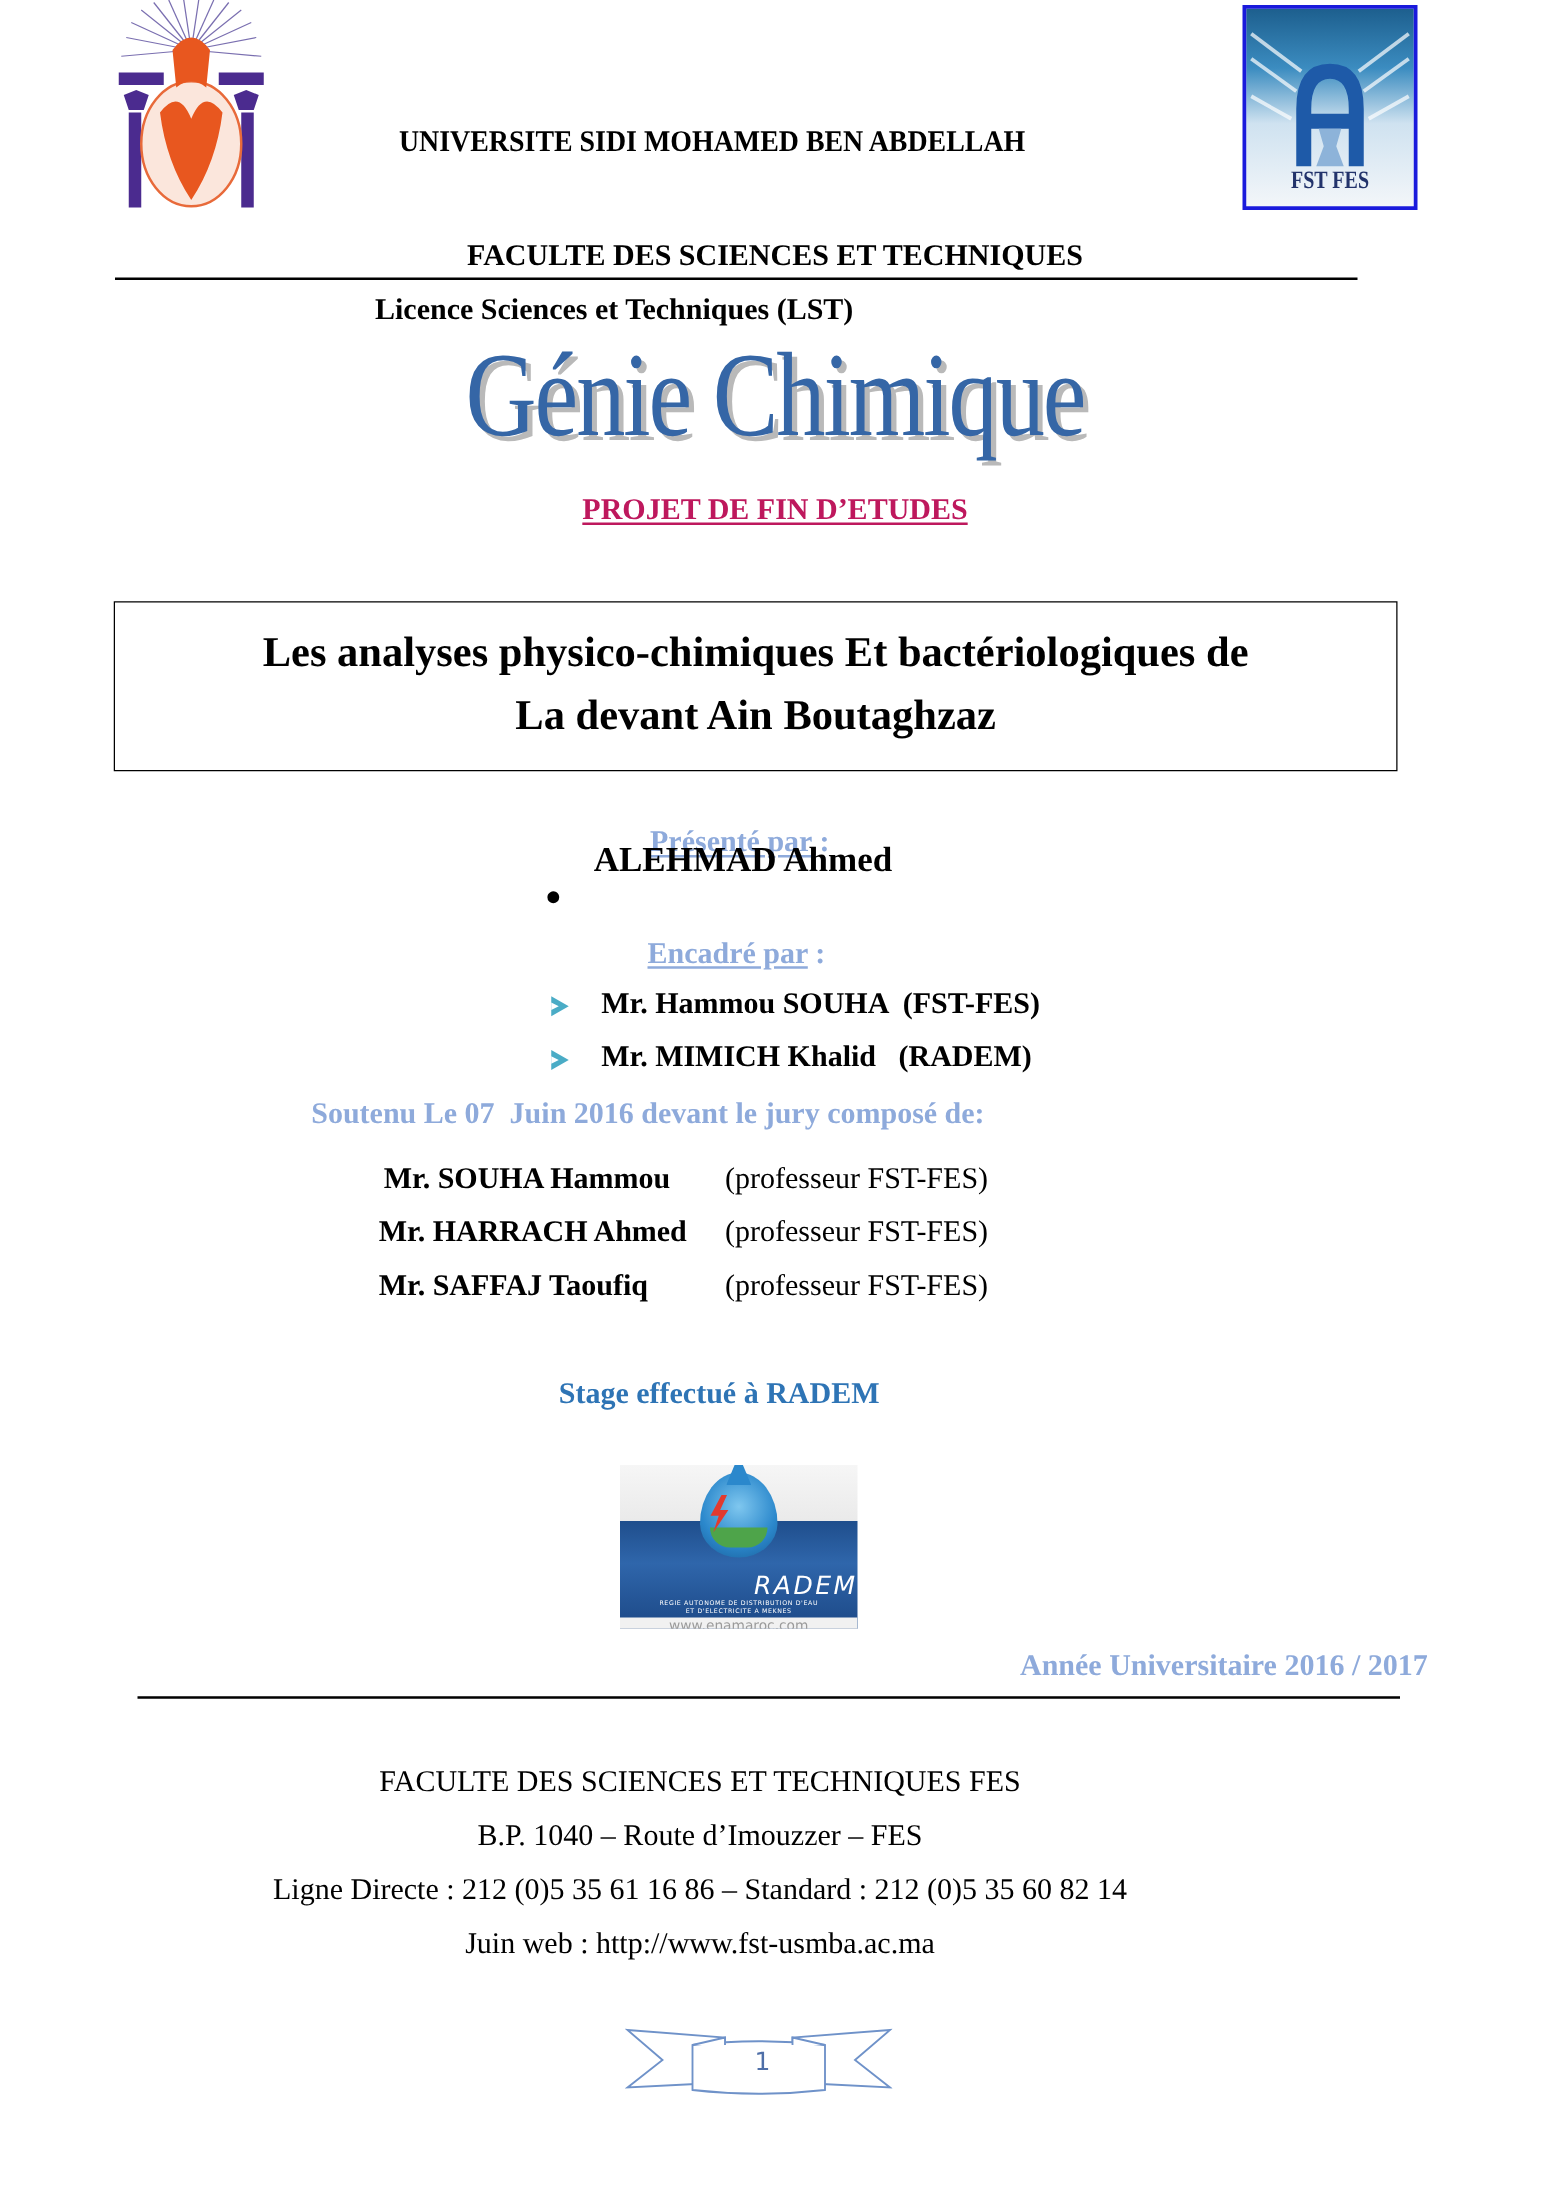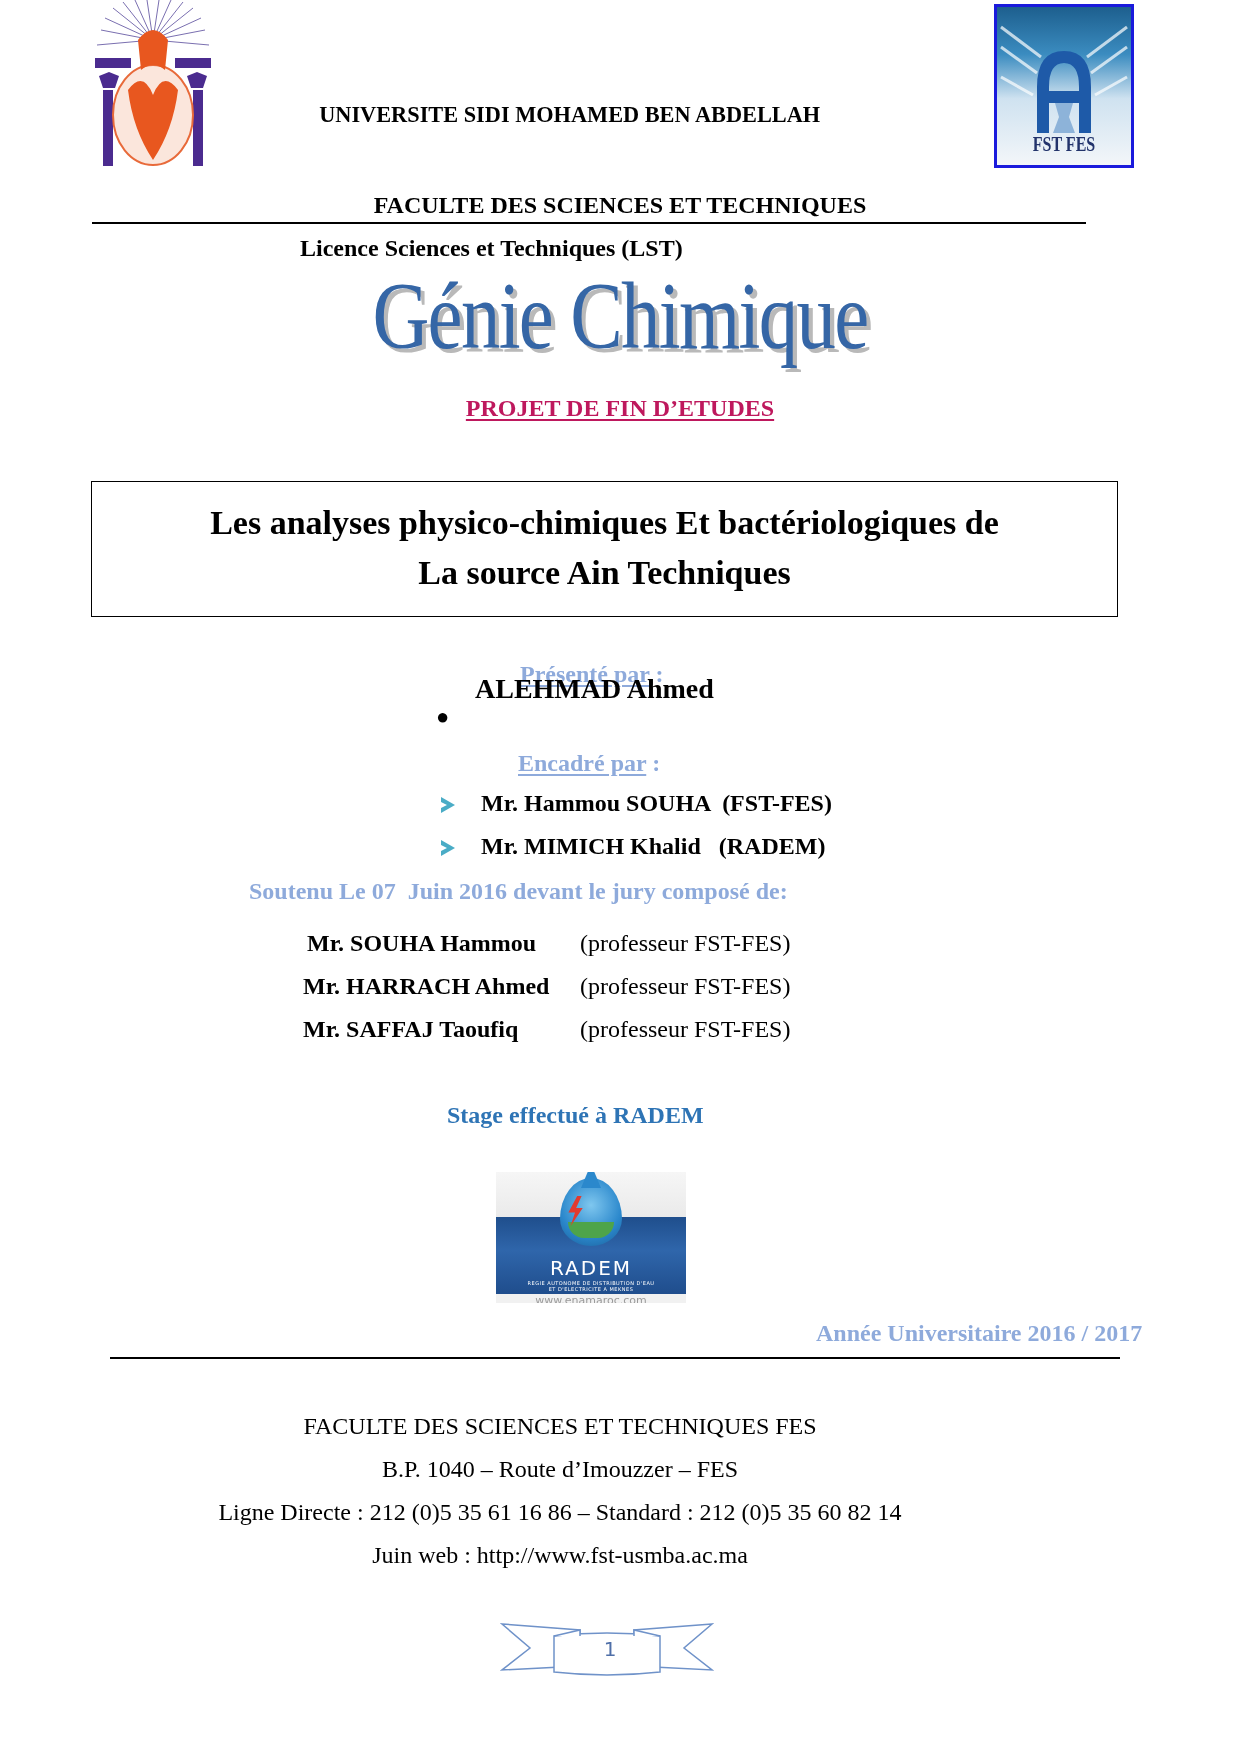--- a/index.html
+++ b/index.html
@@ -59,22 +59,22 @@
   #logo-radem { left:496px; top:1172px; width:190px; height:131px; overflow:hidden;
                 background:linear-gradient(180deg,#f6f6f6 0%,#eaeaea 34%,#1f4e8c 34%,#2f66ab 60%,#1c4886 100%); }
   #radem-drop { position:absolute; left:64px; top:6px; width:62px; height:68px;
                 background:radial-gradient(circle at 50% 40%,#7fc7ef 0%,#2b88cc 60%,#1a5f9a 100%);
                 border-radius:50% 50% 50% 50% / 60% 60% 40% 40%; }
   #radem-drop::before { content:""; position:absolute; left:21px; top:-14px; width:20px; height:24px;
                 background:#2b88cc; clip-path:polygon(50% 0,100% 100%,0 100%); }
   #radem-grass { position:absolute; left:8px; top:44px; width:46px; height:16px; background:#4ea44a; border-radius:0 0 20px 20px; }
   #radem-bolt { position:absolute; left:4px; top:18px; width:22px; height:30px; background:#e23a2f;
                 clip-path:polygon(60% 0,20% 55%,50% 55%,30% 100%,85% 40%,55% 40%,80% 0); }
-  #radem-name { position:absolute; left:0; width:100%; top:84px; text-align:center; color:#fff;
-                font-family:"DejaVu Sans", sans-serif; font-size:20px; letter-spacing:2px; }
+  #radem-name { position:absolute; left:0; width:100%; top:84px; text-align:right; color:#fff;
+                font-family:"DejaVu Sans", sans-serif; font-size:20px; letter-spacing:2px;font-style:italic; }
   #radem-sub { position:absolute; left:0; width:100%; top:108px; text-align:center; color:#fff;
                font-family:"DejaVu Sans", sans-serif; font-size:5px; line-height:6px; letter-spacing:0.5px; }
   #radem-web { position:absolute; left:0; width:100%; top:122px; text-align:center; color:#9a9a9a;
                font-family:"DejaVu Sans", sans-serif; font-size:11px; background:#f1f1f1; height:14px; }
 
   #academic-year { left:816px; top:1320px; font-size:24px; font-weight:bold; color:#8eaadb; white-space:nowrap; }
   #rule-bottom { left:110px; top:1357px; width:1010px; height:0; border-top:2px solid #000; }
 
   .footer-line { left:120px; width:880px; text-align:center; font-size:24px; white-space:nowrap; }
   #footer-0 { top:1413px; }
@@ -138,21 +138,21 @@
 <div id="university" class="abs">UNIVERSITE SIDI MOHAMED BEN ABDELLAH</div>
 <div id="faculty" class="abs">FACULTE DES SCIENCES ET TECHNIQUES</div>
 <div id="rule-top" class="abs"></div>
 <div id="licence" class="abs">Licence Sciences et Techniques (LST)</div>
 <div id="title" class="abs">Génie Chimique</div>
 
 <div id="projet" class="abs">PROJET DE FIN D’ETUDES</div>
 
 <div id="thesis-box" class="abs">
   <div id="thesis-line1" class="thesis-line">Les analyses physico-chimiques Et bactériologiques de</div>
-  <div id="thesis-line2" class="thesis-line">La source Ain Techniques</div>
+  <div id="thesis-line2" class="thesis-line">La devant Ain Boutaghzaz</div>
 </div>
 
 <div id="presented-label" class="abs blue-lbl">
   <span class="u">Présenté par</span><span> :</span>
 </div>
 <div id="student-bullet" class="abs">●</div>
 <div id="student-name" class="abs">ALEHMAD Ahmed</div>
 
 <div id="supervised-label" class="abs blue-lbl">
   <span class="u">Encadré par</span><span> :</span>

